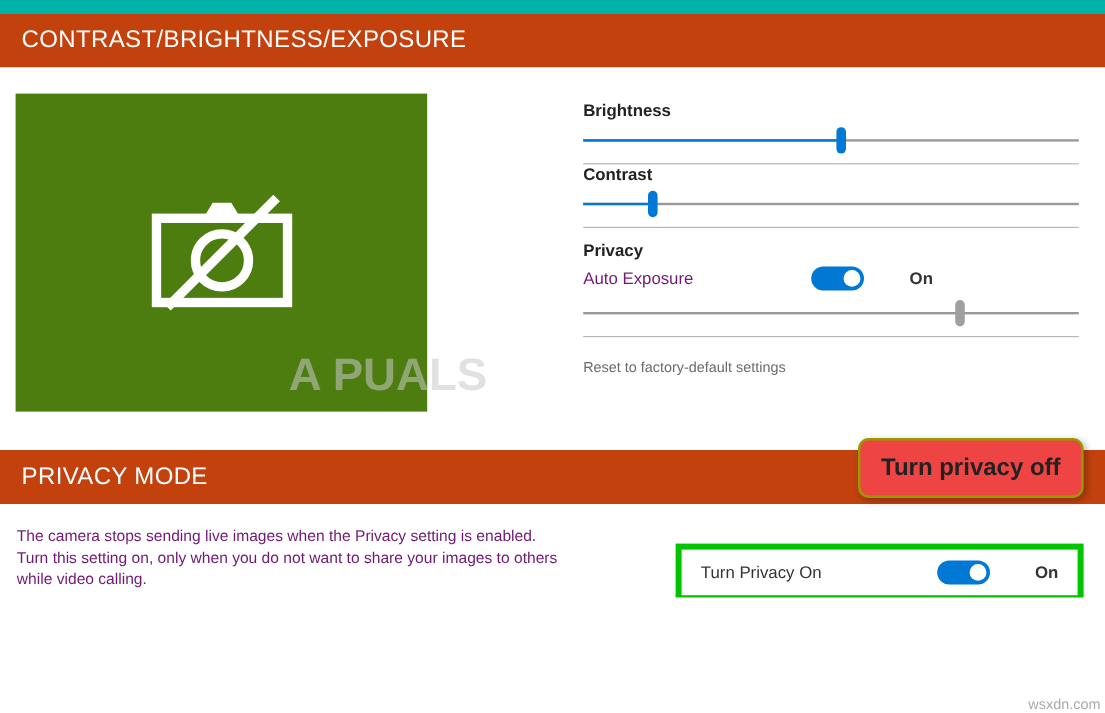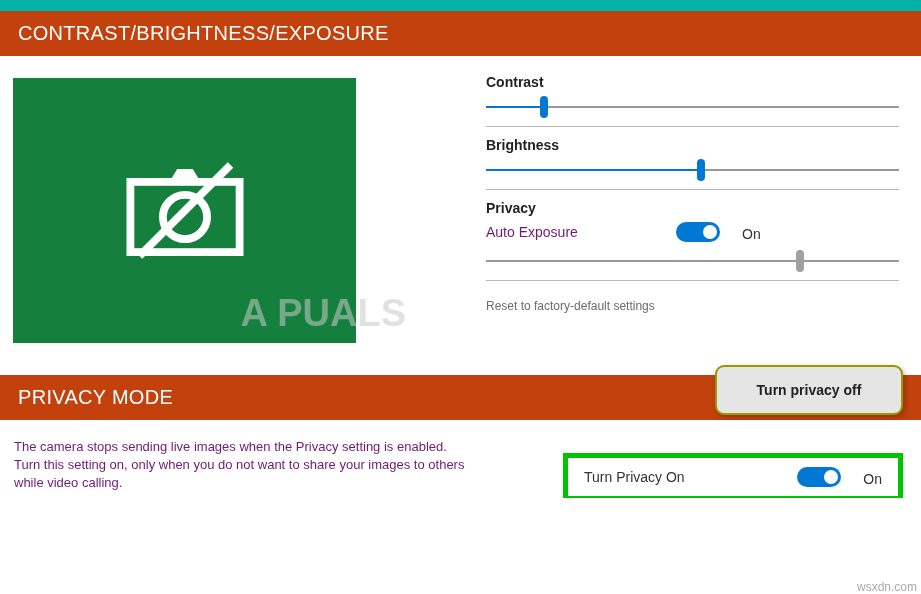--- a/index.html
+++ b/index.html
@@ -1,47 +1,47 @@
 <!DOCTYPE html>
 <html><head>
   <meta charset="utf-8">
   <style>
     * { margin: 0; padding: 0; box-sizing: border-box; }
     body { font-family: "Segoe UI", Tahoma, sans-serif; font-size: 13px; color: #333; width: 921px; background: #fff; }
     .top-strip { height: 11px; background: #00B2A9; }
     .section-header { background: #c2410c; color: #fff; font-size: 20px; font-weight: 300; padding: 11px 18px; letter-spacing: 0.3px; }
     .cb-body { display: flex; padding: 0; }
     .preview-wrap { padding: 22px 0 22px 13px; }
-    .preview { width: 343px; height: 265px; background: #15803d; display: flex; align-items: center; justify-content: center; position: relative; }
+    .preview { width: 343px; height: 265px; background: #4d7c0f; display: flex; align-items: center; justify-content: center; position: relative; }
     .preview svg { width: 130px; height: 105px; }
     .watermark { position: absolute; bottom: 8px; right: -50px; font-family: Impact, "Arial Black", sans-serif; font-size: 38px; font-weight: 700; color: #c9c9c9; opacity: 0.55; pointer-events: none; }
     .controls { flex: 1; padding: 18px 22px 22px 130px; }
     .ctrl-group { border-bottom: 1px solid #b8b8b8; padding-bottom: 8px; padding-top: 10px; }
     .ctrl-label { font-size: 14px; font-weight: 600; color: #222; margin-bottom: 6px; }
     .slider-wrap { position: relative; height: 22px; display: flex; align-items: center; }
     .track { width: 100%; height: 2px; background: #999; position: relative; }
     .track-fill { position: absolute; left: 0; top: 0; height: 2px; background: #0078D4; }
     .thumb { position: absolute; top: 50%; width: 8px; height: 22px; border-radius: 4px; background: #0078D4; transform: translate(-50%, -50%); cursor: pointer; }
     .thumb.disabled { background: #a0a0a0; }
     .exposure-row { display: flex; align-items: center; margin: 4px 0 8px 0; }
     .auto-label { color: #701a75; font-size: 14px; width: 190px; }
-    .toggle-wrap { display: flex; align-items: flex-end; gap: 22px; }
+    .toggle-wrap { display: flex; align-items: center; gap: 38px; font-weight: bold; }
     .toggle { width: 44px; height: 20px; border-radius: 11px; background: #0078D4; position: relative; cursor: pointer; }
     .toggle .knob { position: absolute; right: 3px; top: 3px; width: 14px; height: 14px; border-radius: 50%; background: #fff; }
     .toggle-text { font-size: 14px; color: #333; }
     .reset-block { padding-top: 18px; }
     .reset-label { color: #6b6b6b; font-size: 12px; margin-bottom: 28px; }
     .reset-btn { width: 155px; height: 30px; background: #ccc; border: none; font-size: 13px; cursor: pointer; color: #222; }
     .gap { height: 10px; }
     .privacy-body { padding: 18px 22px 6px 14px; display: flex; position: relative; }
     .privacy-desc { width: 460px; color: #701a75; font-size: 13px; line-height: 1.38; }
     .privacy-control { position: absolute; right: 18px; top: 33px; width: 340px; border: 5px solid #00C400; padding: 8px 16px; display: flex; align-items: center; height: 48px; }
     .privacy-control .lbl { font-size: 14px; flex: 0 0 160px; }
     .privacy-control .sp { flex: 1; }
-    .tooltip { position: absolute; right: 18px; top: -55px; width: 188px; height: 50px; background: #e5e5e5; border: 2px solid #999900; border-radius: 9px; display: flex; align-items: center; justify-content: center; font-size: 14px; font-weight: 600; color: #222; box-shadow: 2px 2px 5px rgba(0,0,0,0.25); }
+    .tooltip { position: absolute; right: 18px; top: -55px; width: 188px; height: 50px; background: #ef4444; border: 2px solid #999900; border-radius: 9px; display: flex; align-items: center; justify-content: center; font-size: 20px; font-weight: 600; color: #222; box-shadow: 2px 2px 5px rgba(0,0,0,0.25); }
     .watermark-footer { position: fixed; right: 4px; bottom: 0; font-size: 12px; color: #aaa; }
   </style>
 </head>
 <body>
 
 <div class="top-strip"></div>
 
 <div class="section-header">CONTRAST/BRIGHTNESS/EXPOSURE</div>
 <div class="cb-body">
   <div class="preview-wrap">
@@ -52,37 +52,37 @@
           <polygon points="38,18 44,8 56,8 62,18" fill="#fff" stroke="none"></polygon>
           <circle cx="50" cy="45" r="17"></circle>
           <line x1="85" y1="5" x2="15" y2="75"></line>
         </g>
       </svg>
       <div class="watermark">A  PUALS</div>
     </div>
   </div>
   <div class="controls">
 
+    <div class="ctrl-group">
+      <div class="ctrl-label">Brightness</div>
+      <div class="slider-wrap">
+        <div class="track">
+            <div class="track-fill" style="width:52%"></div>
+          </div>
+        <div class="thumb" style="left:52%"></div>
+      </div>
+    </div>
+
     <div class="ctrl-group" style="padding-top:0;">
       <div class="ctrl-label">Contrast</div>
       <div class="slider-wrap">
         <div class="track">
             <div class="track-fill" style="width:14%"></div>
           </div>
         <div class="thumb" style="left:14%"></div>
-      </div>
-    </div>
-
-    <div class="ctrl-group">
-      <div class="ctrl-label">Brightness</div>
-      <div class="slider-wrap">
-        <div class="track">
-            <div class="track-fill" style="width:52%"></div>
-          </div>
-        <div class="thumb" style="left:52%"></div>
       </div>
     </div>
 
     <div class="ctrl-group">
       <div class="ctrl-label">Privacy</div>
       <div class="exposure-row">
         <div class="auto-label">Auto Exposure</div>
         <div class="toggle-wrap">
           <div class="toggle">
               <div class="knob"></div>

